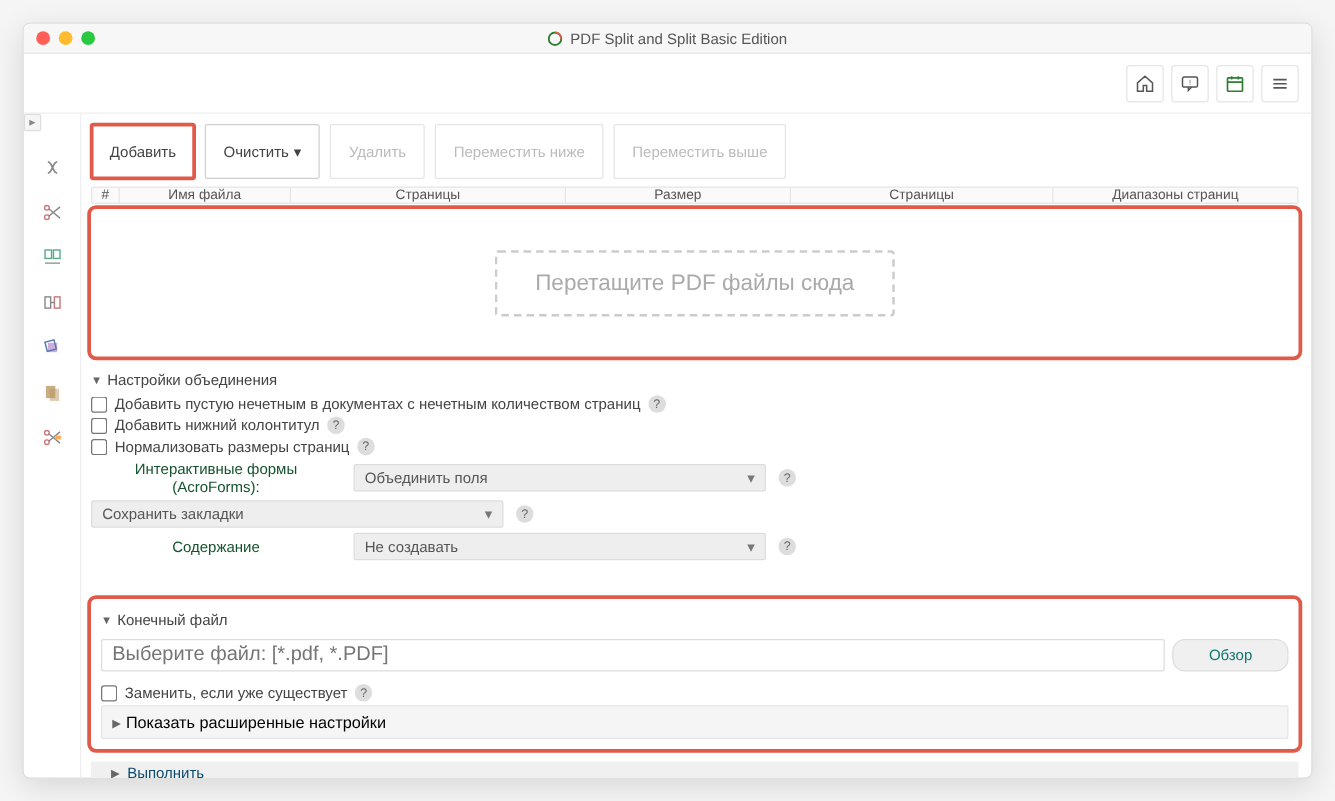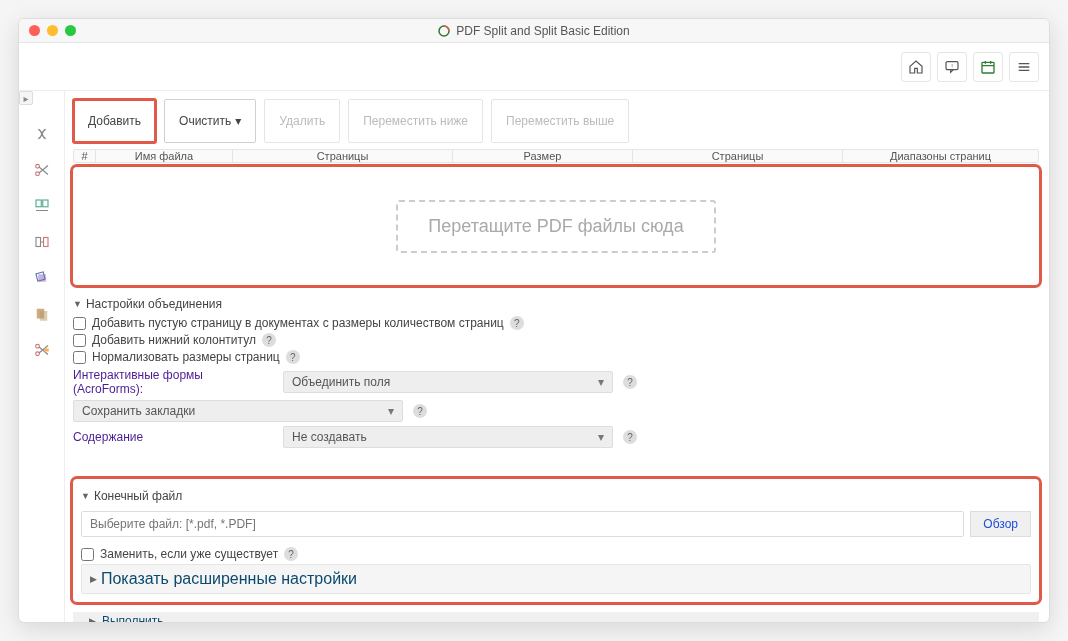--- a/index.html
+++ b/index.html
@@ -55,29 +55,29 @@
 
 .section { margin-top: 10px; }
 .section-h { font-size: 12px; color: #444; padding: 2px 0; display:flex; align-items:center; gap:4px; }
 .section-h::before { content: "▼"; font-size: 9px; color: #666; }
 
 .chkrow { display: flex; align-items: center; gap: 6px; font-size: 12px; color: #444; margin: 3px 0; }
 .chkrow input { width:13px; height:13px; }
 .help { width: 14px; height: 14px; border-radius: 50%; background: #ddd; color: #666; font-size: 10px; display: inline-flex; align-items: center; justify-content: center; }
 
 .selrow { display: flex; align-items: center; gap: 10px; margin: 4px 0; font-size: 12px; }
-.selrow .lbl { width: 200px; color: #4c1d95; }
+.selrow .lbl { width: 200px; color: #14532d; text-align: center; }
 .selrow .sel { flex: 0 0 330px; height: 22px; background: #eee; border: 1px solid #ddd; border-radius: 2px; display: flex; align-items: center; padding: 0 8px; justify-content: space-between; cursor:pointer; color:#555; }
 .selrow .sel::after { content:"▾"; color:#777; }
 
 .section-out { outline: 3px solid #e05a4a; border-radius: 4px; padding: 8px; margin-top: 27px; }
 .filerow { display: flex; gap: 6px; margin: 6px 0 10px 0; }
-.fileinput { flex: 1; height: 26px; border: 1px solid #ddd; border-radius: 2px; padding: 0 8px; font-size: 12px; color: #aaa; background:#fff; }
-.browse { height: 26px; padding: 0 12px; background: #f0f0f0; border: 1px solid #ddd; border-radius: 0; cursor: pointer; font-size:12px; color:#1d4ed8; }
-.advrow { background: #f5f5f5; border: 1px solid #e5e5e5; border-radius: 2px; padding: 5px 8px; font-size: 16px; color: #0c4a6e; display:flex; align-items:center; gap:4px; }
+.fileinput { flex: 1; height: 26px; border: 1px solid #ddd; border-radius: 2px; padding: 0 8px; font-size: 16px; color: #aaa; background:#fff; }
+.browse { height: 26px; padding: 0 28px; background: #f0f0f0; border: 1px solid #ddd; border-radius: 10px; cursor: pointer; font-size:12px; color:#0f766e; }
+.advrow { background: #f5f5f5; border: 1px solid #e5e5e5; border-radius: 2px; padding: 5px 8px; font-size: 13px; color: #000000; display:flex; align-items:center; gap:4px; }
 .advrow::before { content:"▶"; font-size:9px; color:#666; }
 
 .runbar { margin-top: 10px; background: #f0f0f0; height: 30px; display: flex; align-items: center; padding: 0 8px; }
 .runbtn { display:flex; align-items:center; gap:6px; font-size:12px; color:#0c4a6e; cursor:pointer; padding:2px 8px; }
 .runbtn::before { content:"▶"; font-size:9px; color:#666; }
 svg { display:block; }
 </style>
 </head>
 <body>
 
@@ -211,21 +211,21 @@
           <div class="inner">Перетащите PDF файлы сюда</div>
         </div>
       </div>
 
       <div class="section">
         <div class="section-h">
               <span>Настройки объединения</span>
             </div>
         <div class="chkrow">
           <input type="checkbox" style="">
-          <span>Добавить пустую страницу в документах с размеры количеством страниц</span>
+          <span>Добавить пустую нечетным в документах с нечетным количеством страниц</span>
           <span class="help">?</span>
         </div>
         <div class="chkrow">
           <input type="checkbox" style="">
           <span>Добавить нижний колонтитул</span>
           <span class="help">?</span>
         </div>
         <div class="chkrow">
           <input type="checkbox" style="">
           <span>Нормализовать размеры страниц</span>

